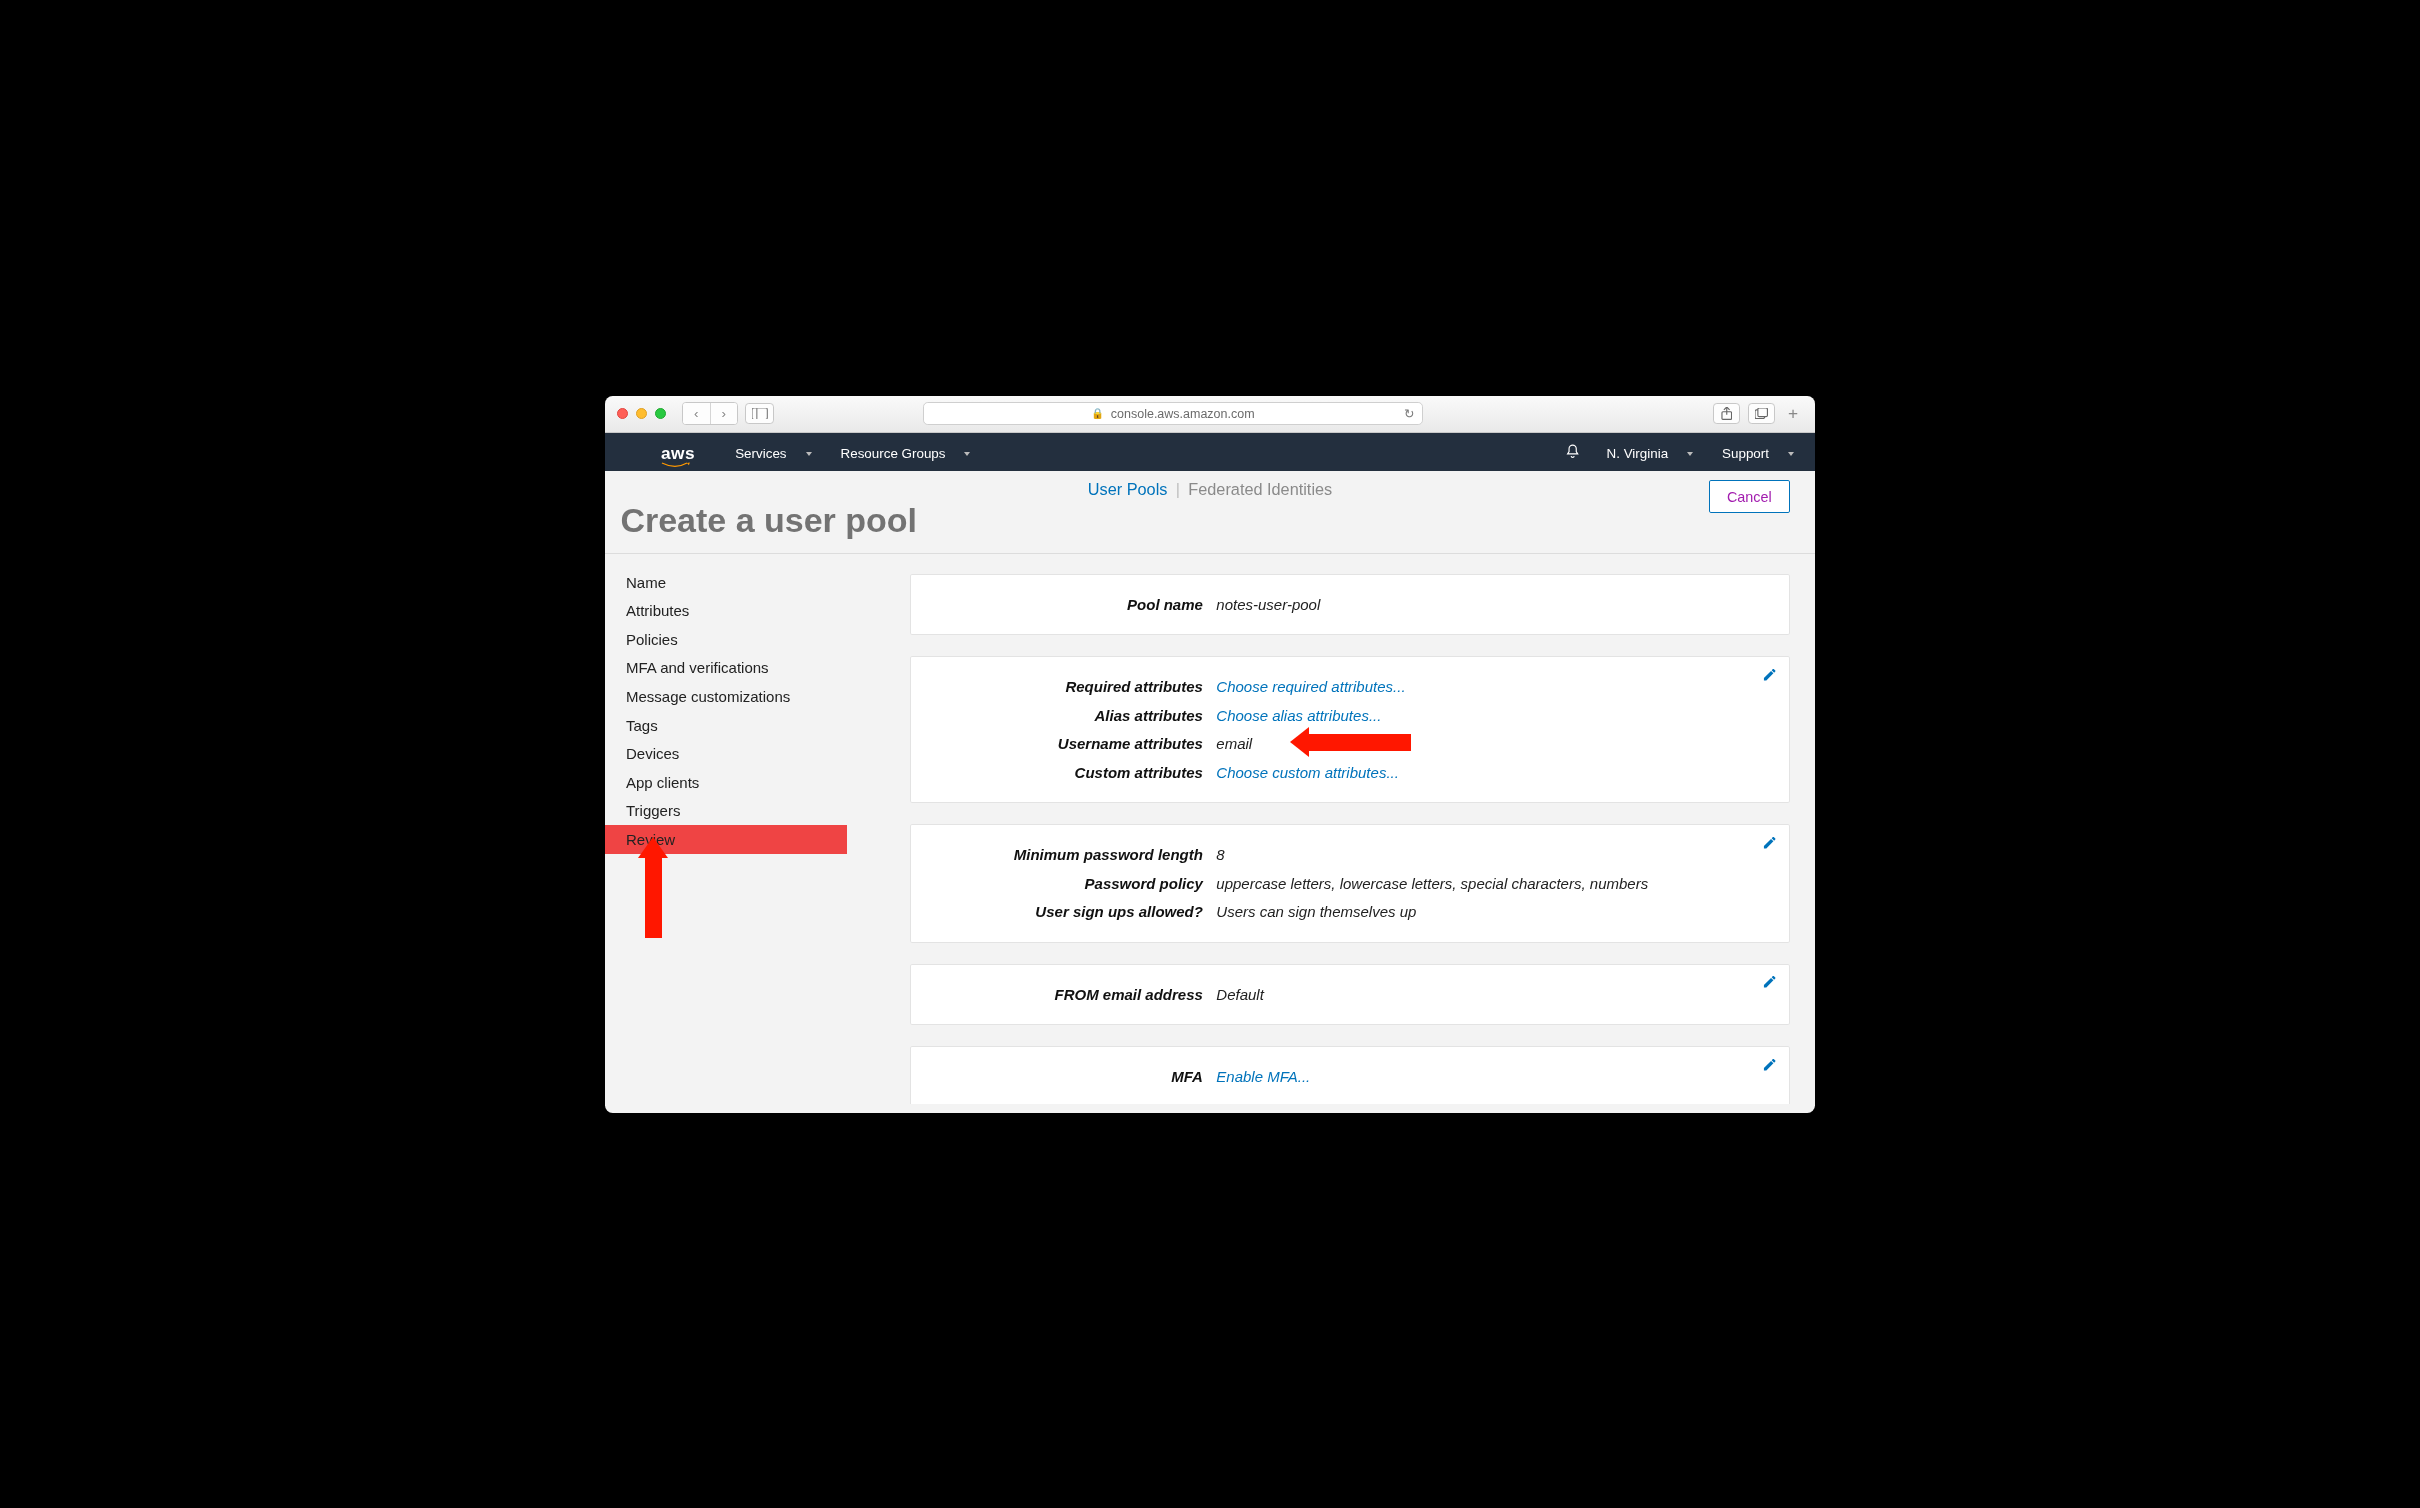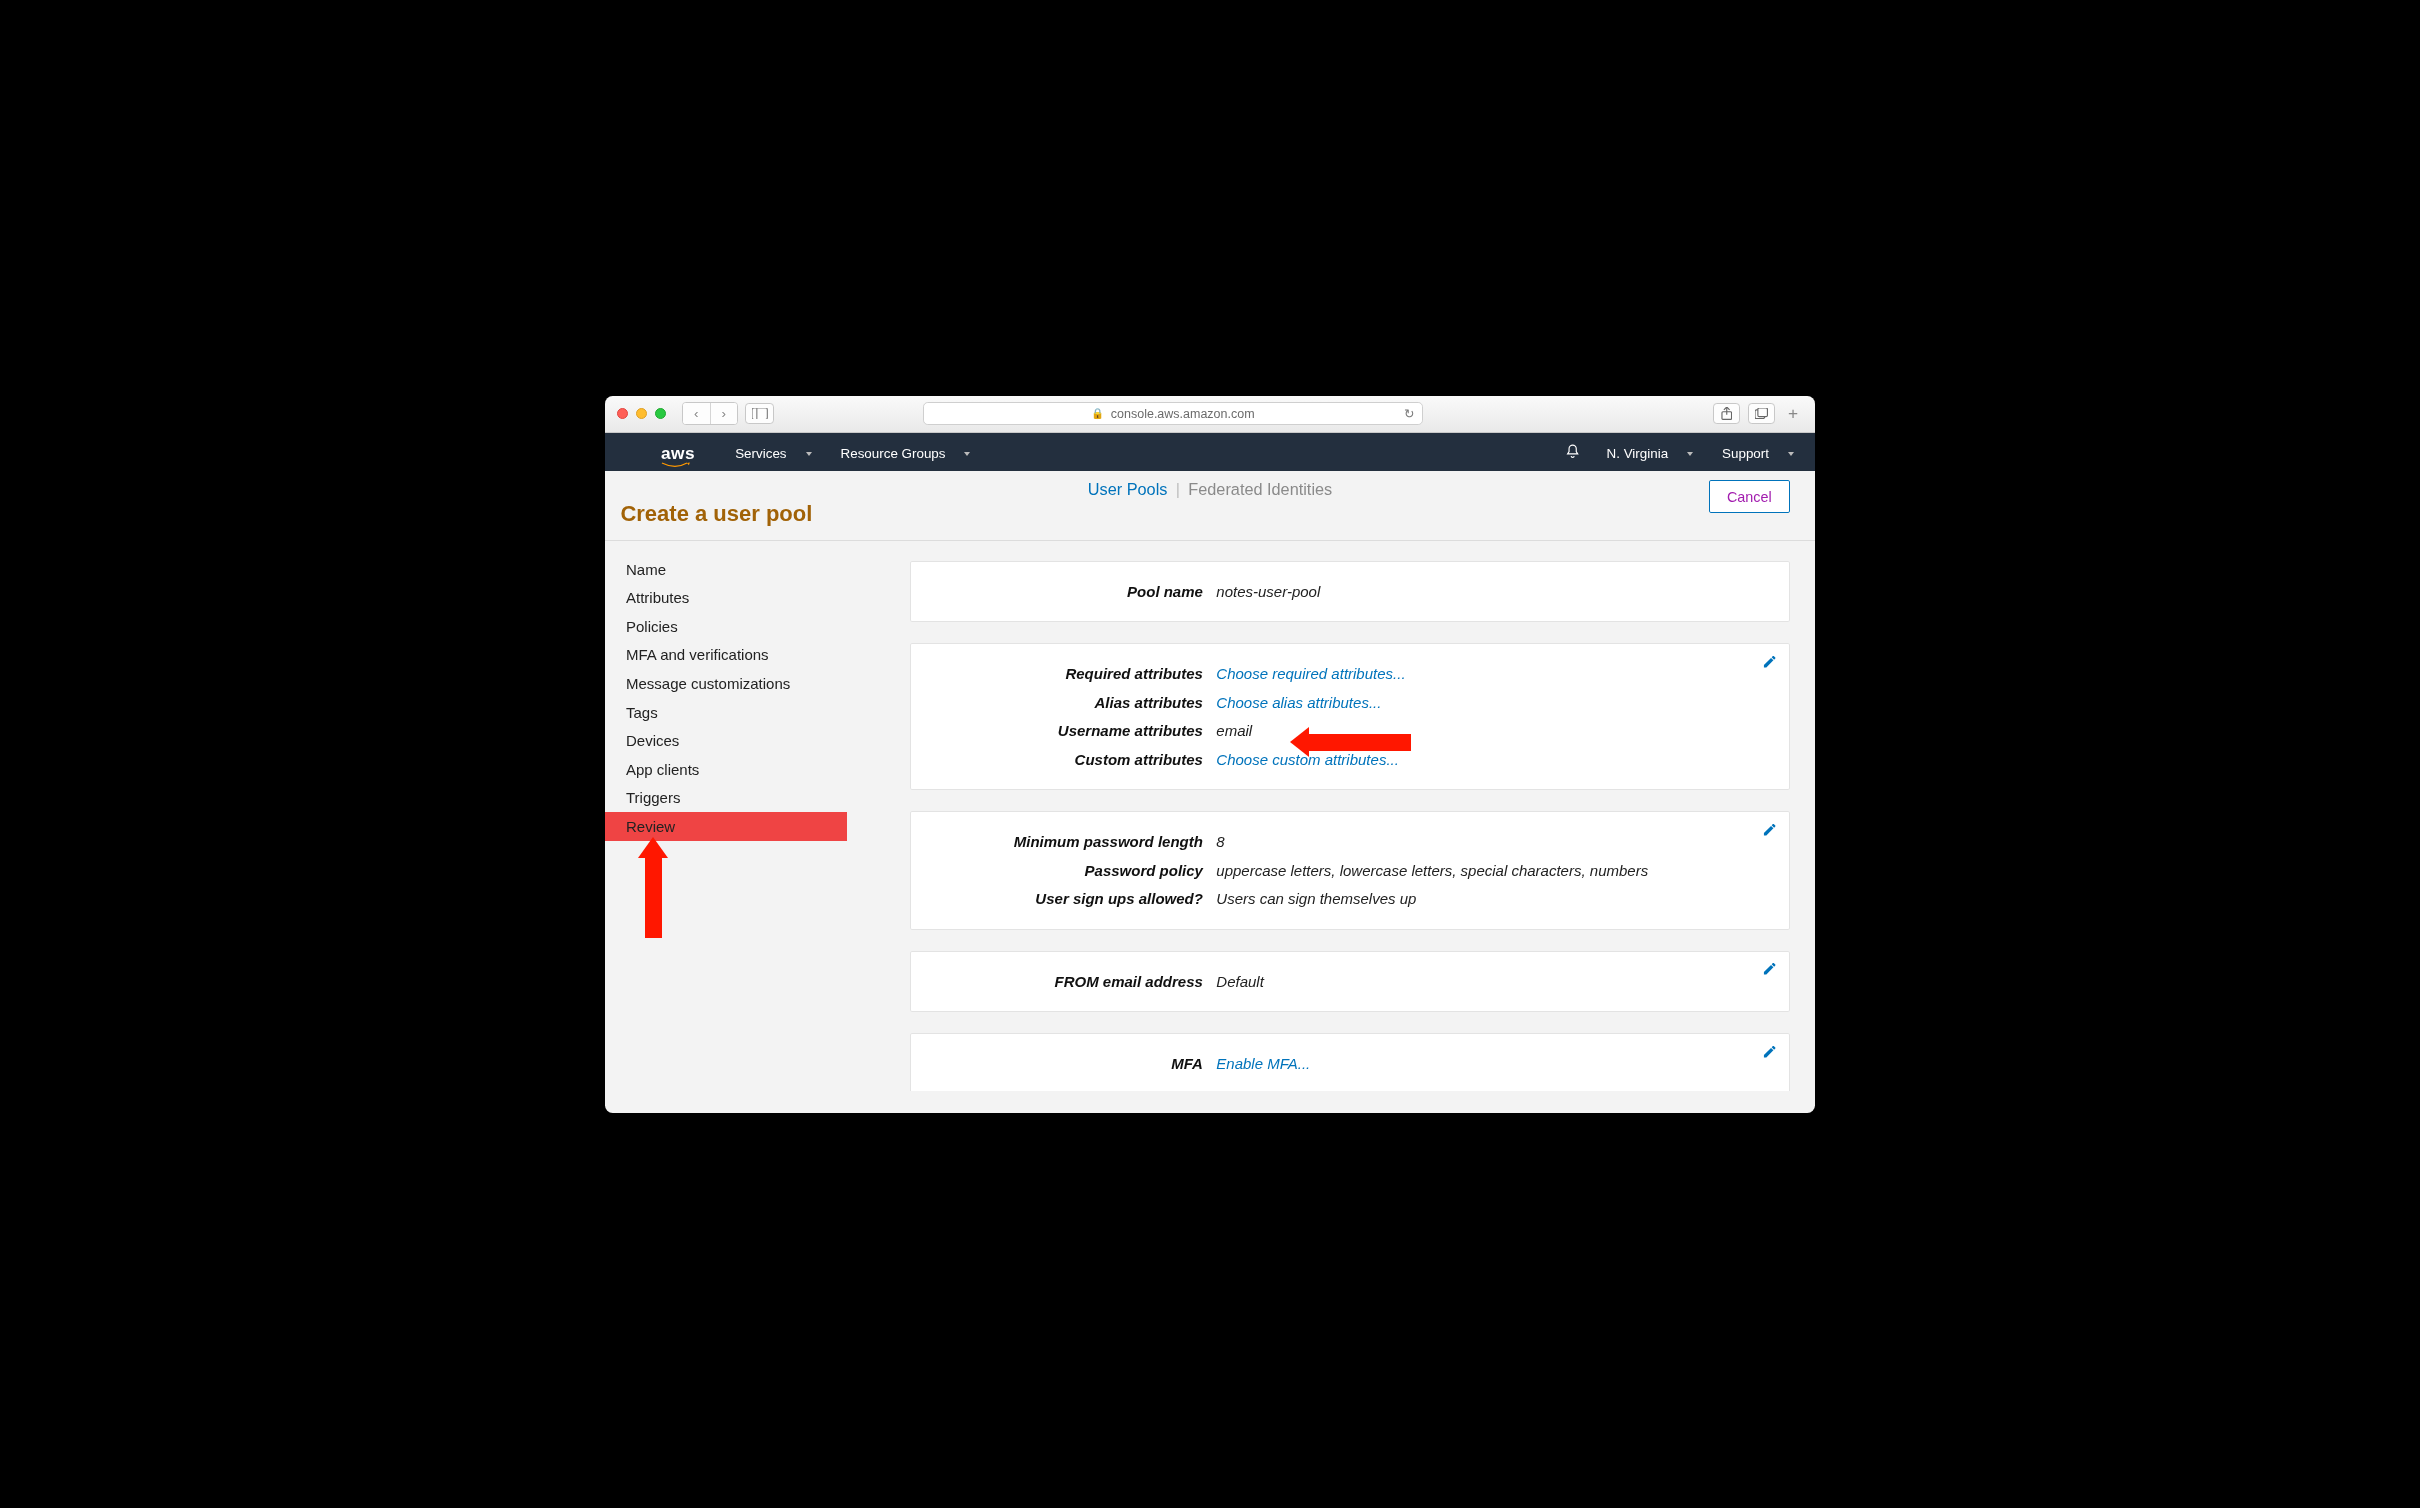--- a/index.html
+++ b/index.html
@@ -110,21 +110,21 @@
   }
   .crumbs{
     padding:9.6px 15.4px 0 15.4px;
     font-size:16.3px;
     text-align:center;
   }
   .crumbs a{ color:#0073bb; text-decoration:none;}
   .crumbs .sep{ color:#bfbfbf; margin:0 3.8px;}
   .crumbs .muted{ color:#8a8a8a;}
   .page-title{
-    font-size:22px; font-weight:700; color:#a16207;
+    font-size:34px; font-weight:700; color:#737373;
     padding:1.9px 15.4px 13.4px 15.4px;
   }
   .cancel-btn{
     position:absolute; right:25px; top:9.6px;
     border:1px solid #0073bb; color:#a21caf; background:#fff;
     padding:7.7px 17.3px; font-size:14.4px; border-radius:1.9px; cursor:pointer;
   }
   .divider{ border-top:1px solid #dcdcdc; }
 
   .body-row{

